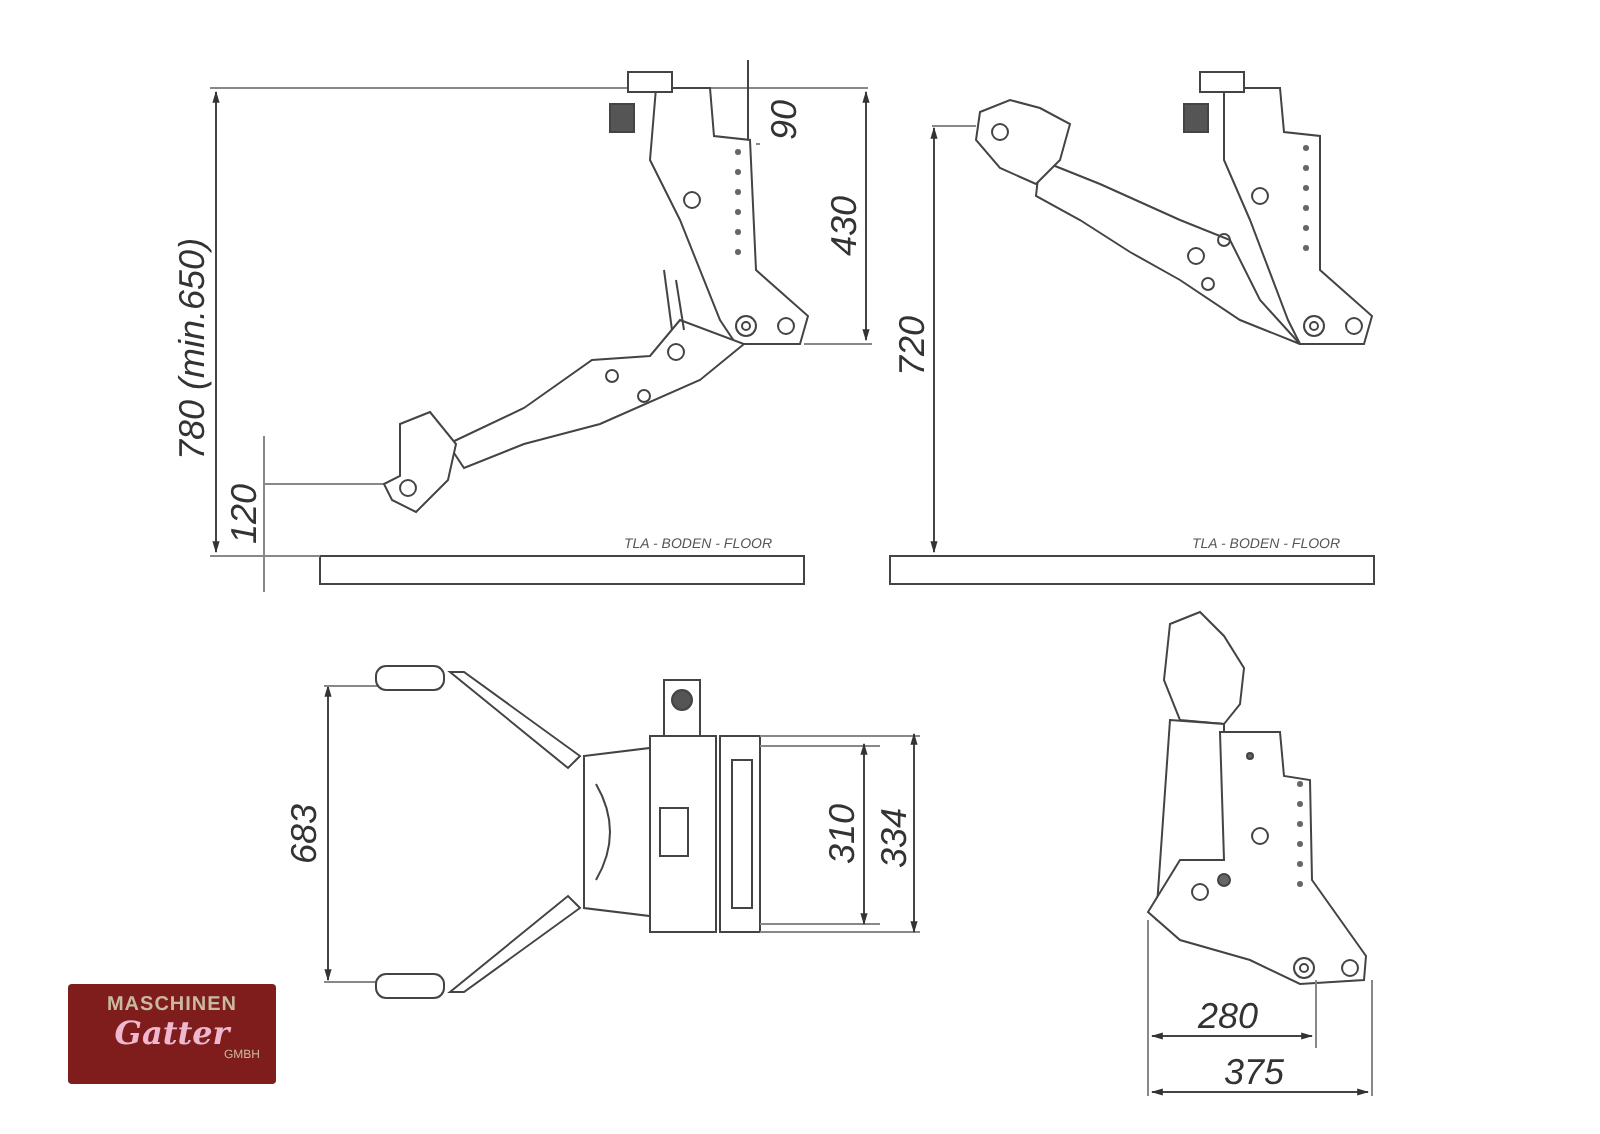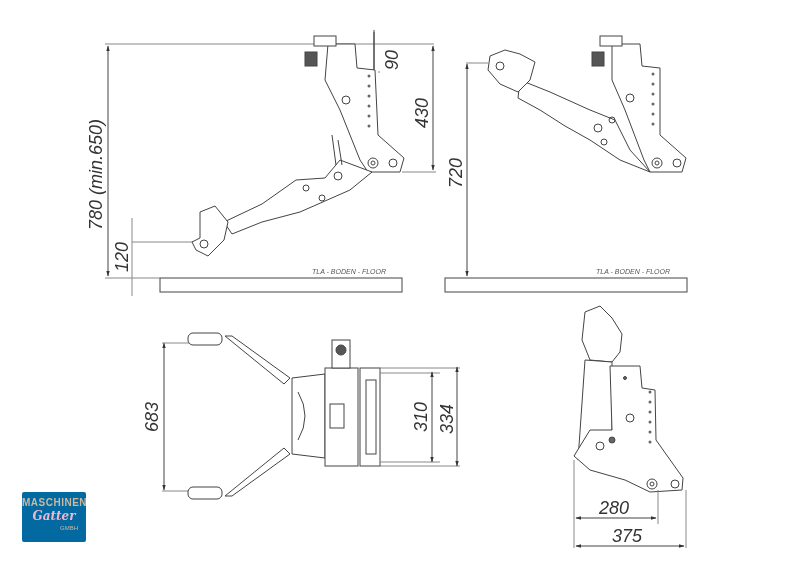--- a/index.html
+++ b/index.html
@@ -1,22 +1,22 @@
 <!DOCTYPE html>
 <html><head>
 <meta charset="utf-8">
 <style>
   html, body { margin:0; padding:0; background:#ffffff; }
   body { width:800px; height:567px; position:relative; overflow:hidden; font-family:"Liberation Sans", sans-serif; }
   svg { position:absolute; left:0; top:0; }
   .dim { font-family:"Liberation Sans", sans-serif; font-style:italic; font-size:18px; fill:#333; }
   .floor-lbl { font-family:"Liberation Sans", sans-serif; font-style:italic; font-size:7px; fill:#555; }
-  .logo { position:absolute; left:22px; top:492px; width:64px; height:50px; background:#0369a1; border-radius:2px; text-align:center; }
+  .logo { position:absolute; left:34px; top:492px; width:104px; height:50px; background:#7f1d1d; border-radius:2px; text-align:center; }
   .logo .l1 { font-size:10px; color:#c9b9a0; letter-spacing:0.5px; margin-top:5px; font-weight:bold; }
-  .logo .l2 { font-size:12px; color:#f0b8cf; font-style:italic; font-weight:bold; line-height:17px; font-family:"DejaVu Serif", serif; }
+  .logo .l2 { font-size:16px; color:#f0b8cf; font-style:italic; font-weight:bold; line-height:17px; font-family:"DejaVu Serif", serif; }
   .logo .l3 { font-size:6px; color:#c9b9a0; text-align:right; padding-right:8px; }
 </style>
 </head>
 <body>
 
 <svg width="800" height="567" viewBox="0 0 800 567">
   <defs>
     <marker id="ar" viewBox="0 0 10 10" refX="9" refY="5" markerWidth="6" markerHeight="6" orient="auto-start-reverse">
       <path d="M0,2 L10,5 L0,8 z" fill="#333"></path>
     </marker>

